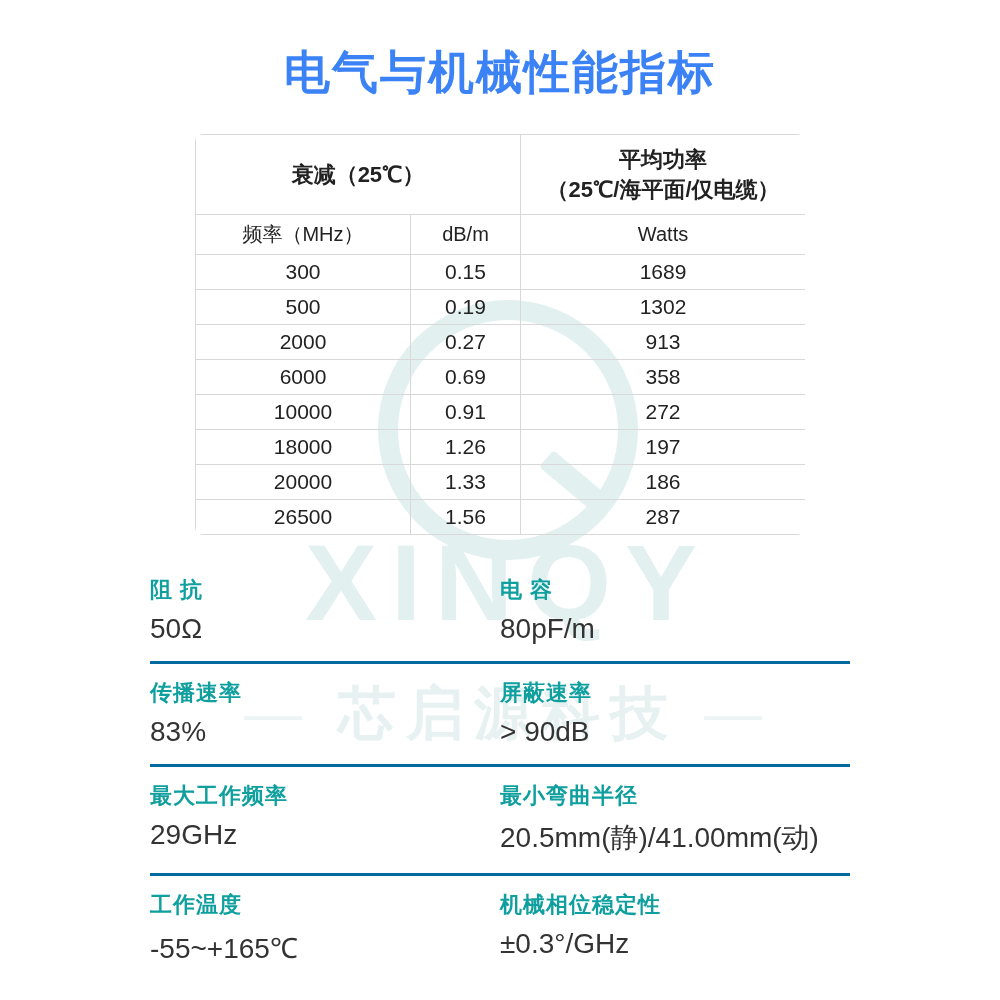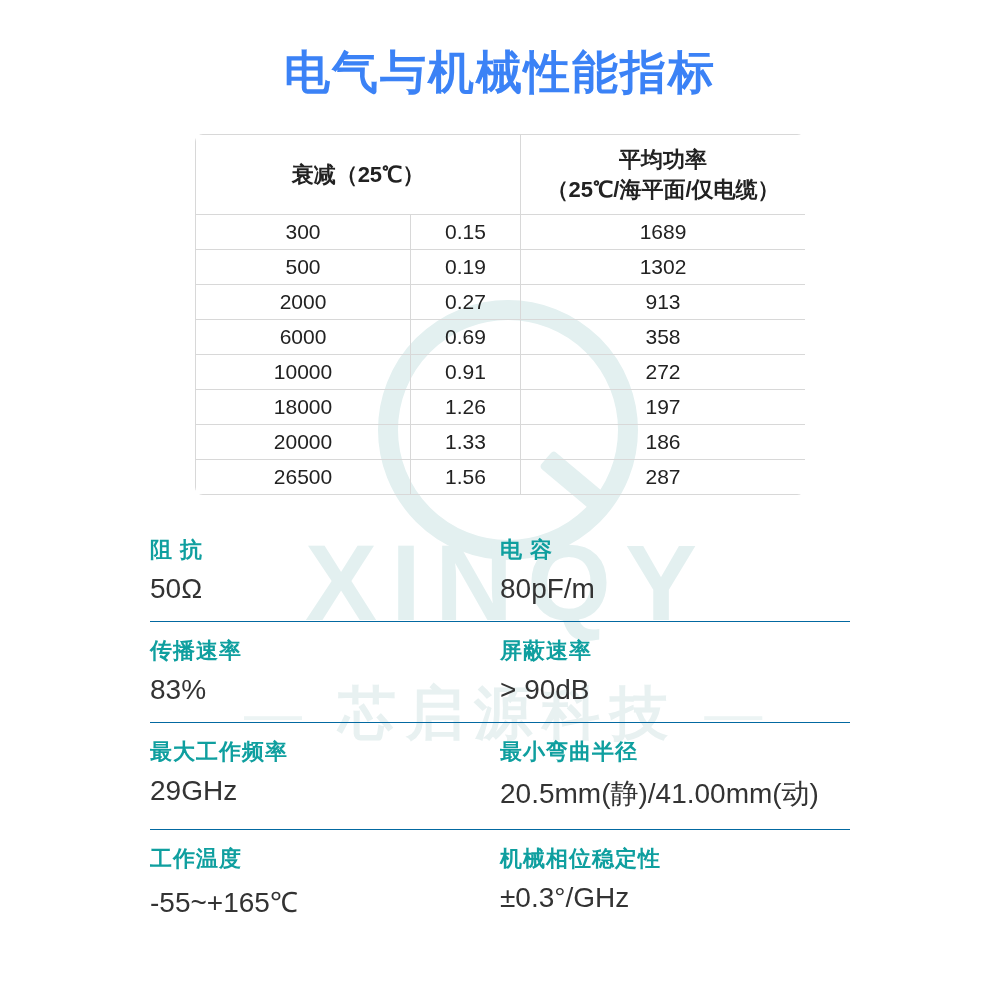--- a/index.html
+++ b/index.html
@@ -133,21 +133,21 @@
   }
 
   
   .params {
     width: 700px;
     margin: 34px auto 0 auto;
   }
   .prow {
     display: flex;
     padding: 14px 0 16px 0;
-    border-bottom: 1px solid #0369a1;
+    border-bottom: 3px solid #0369a1;
   }
   .prow:last-child { border-bottom: none; }
   .pcell {
     width: 50%;
     box-sizing: border-box;
     padding-right: 10px;
   }
   .plabel {
     color: #0f9f9f;
     font-size: 22px;
@@ -187,20 +187,25 @@
           <col class="col-w">
       </colgroup>
       <tbody>
         <tr>
           <th class="head" colspan="2">衰减（25℃）</th>
           <th class="head">
             <div>平均功率</div>
             <div>（25℃/海平面/仅电缆）</div>
           </th>
         </tr>
+        <tr class="sub">
+          <td>频率（MHz）</td>
+          <td>dB/m</td>
+          <td>Watts</td>
+        </tr>
 
         <tr class="data">
           <td>300</td>
           <td>0.15</td>
           <td>1689</td>
         </tr>
         <tr class="data">
           <td>500</td>
           <td>0.19</td>
           <td>1302</td>

